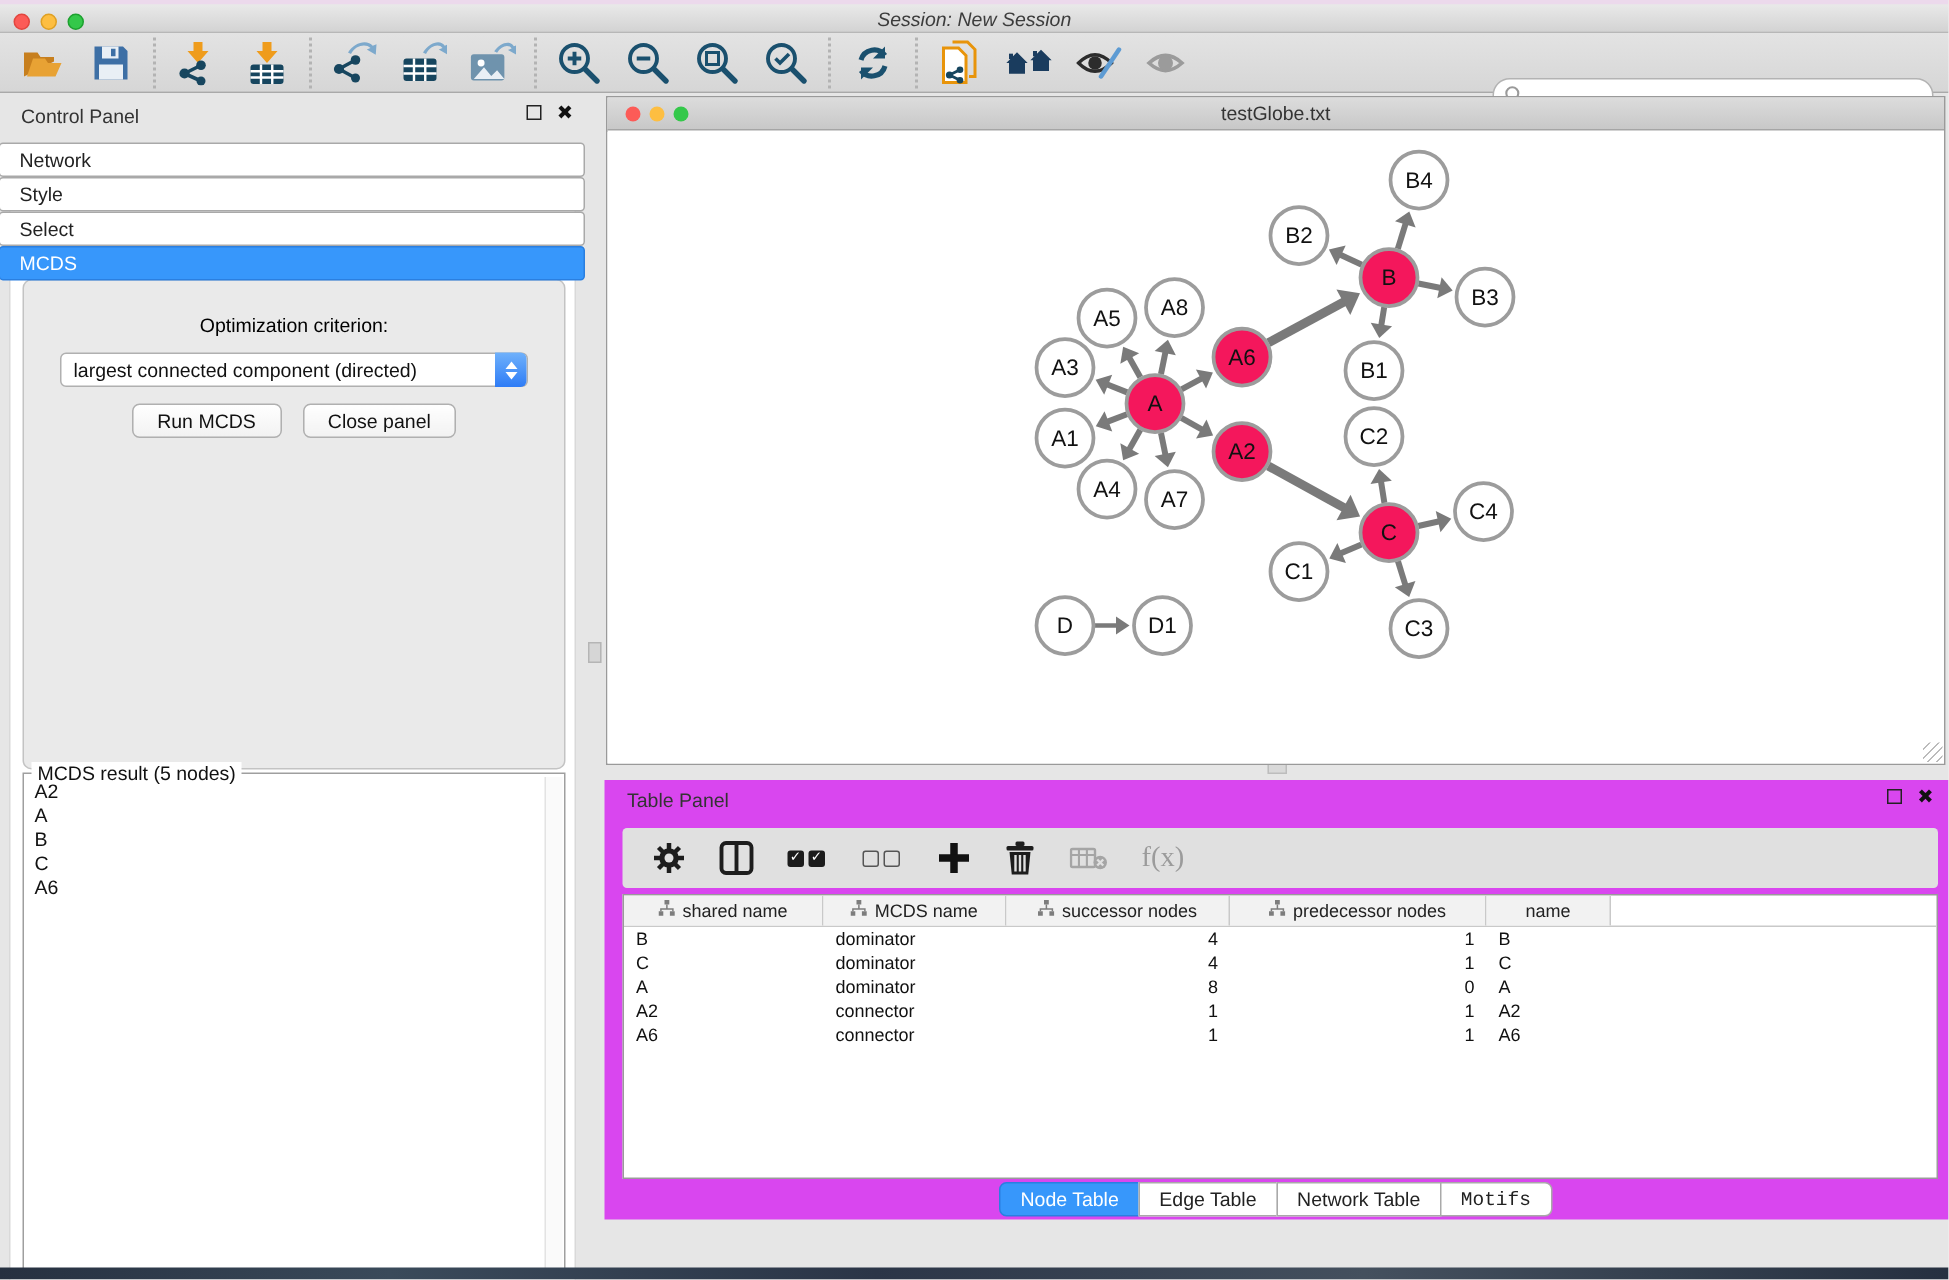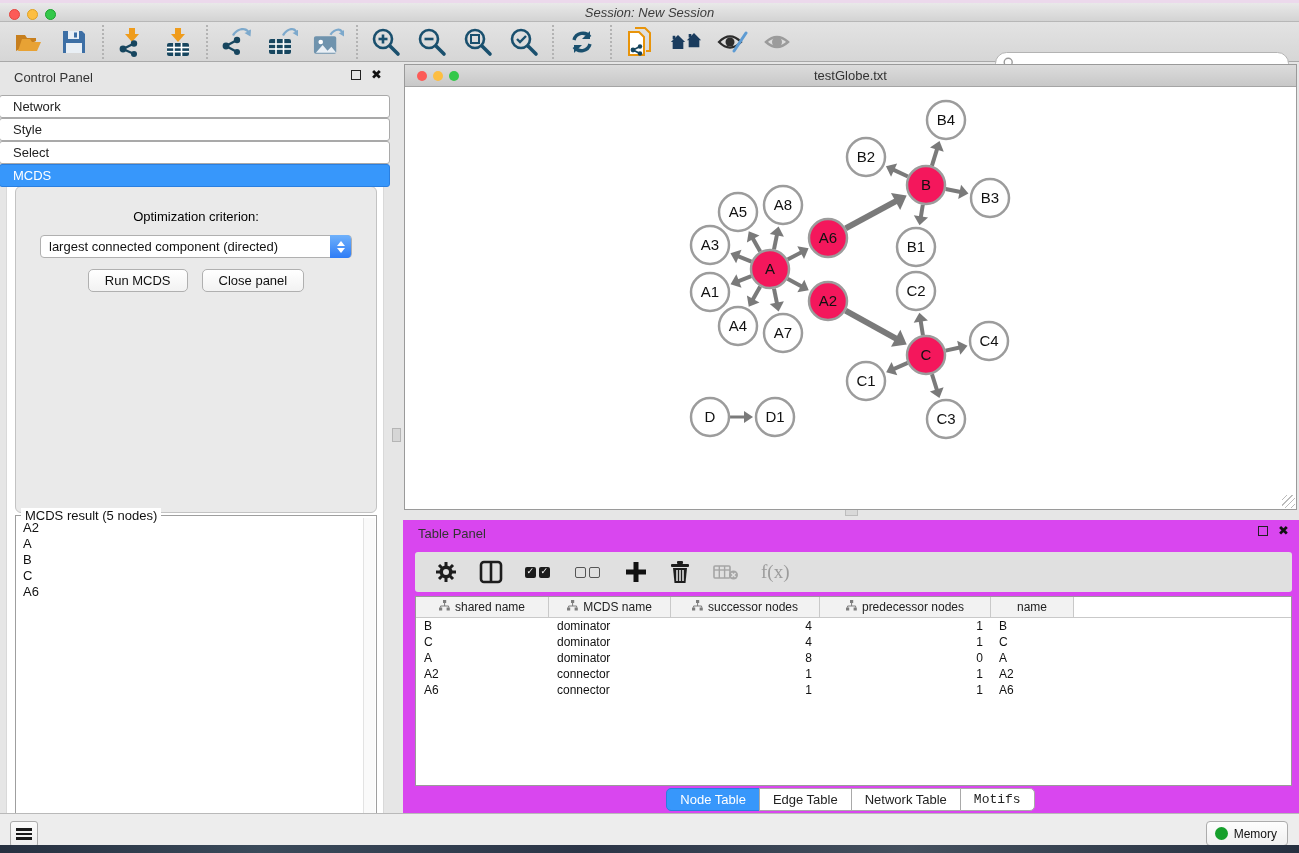--- a/index.html
+++ b/index.html
@@ -598,28 +598,15 @@
         </div>
     </div>
     <div class="tp-tabs" id="tp-tabs">
         <div class="tab active">Node Table</div>
         <div class="tab">Edge Table</div>
         <div class="tab">Network Table</div>
         <div class="tab">Motifs</div>
       </div>
   </div>
 
-  <div class="statusbar">
-    <div class="list-btn">
-      <span class="list-icon">
-          <i style="top:0"></i>
-          <i style="top:4.5px"></i>
-          <i style="top:9px"></i>
-        </span>
-    </div>
-    <div class="memory-btn">
-      <span class="mem-dot"></span>
-      <span>Memory</span>
-    </div>
-  </div>
   <div class="desktop-strip"></div>
 
 </div>
 
 </body></html>

